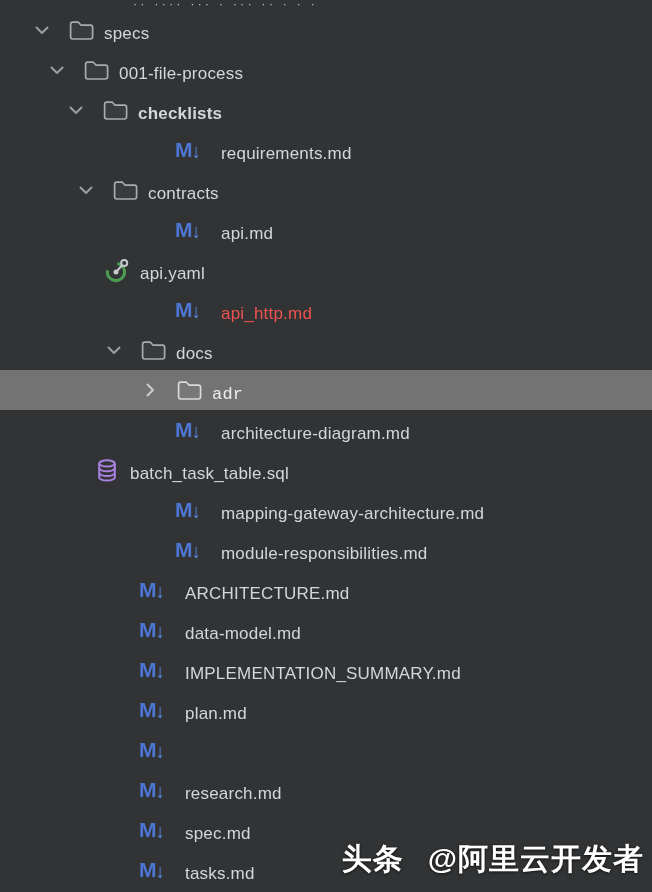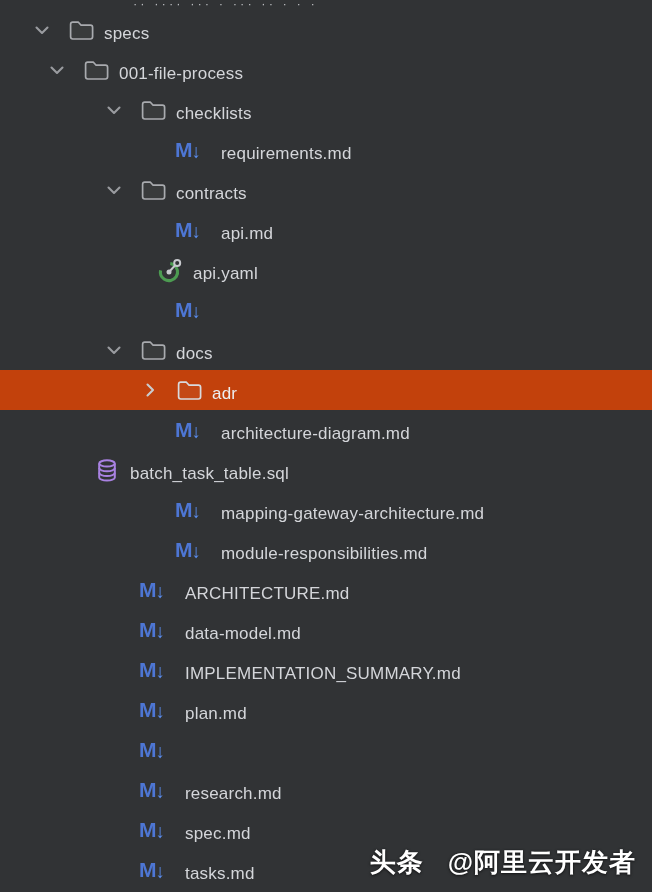--- a/index.html
+++ b/index.html
@@ -23,21 +23,21 @@
     user-select: none;
   }
   .tree { position: relative; }
   .row {
     height: 40px;
     display: flex;
     align-items: center;
     white-space: nowrap;
     box-sizing: border-box;
   }
-  .row.selected { background: #c2410c; }
+  .row.selected { background: #737373; font-family: Liberation Mono, monospace; }
   .chev {
     width: 37px;
     height: 26px;
     display: inline-flex;
     align-items: center;
     justify-content: flex-start;
     flex: none;
   }
   .chev svg { width: 24px; height: 24px; }
   .chev svg polyline {
@@ -80,24 +80,24 @@
     color: #d4d6da;
     font-size: 17px;
     letter-spacing: 0.2px;
     margin-top: 8px;
   }
   .row.selected .label { color: #eceef0; }
   .label.red { color: #ef5350; }
   .yaml-svg, .sql-svg { width: 26px; height: 27px; }
   .watermark {
     position: absolute;
-    right: 16px;
+    right: 8px;
     bottom: 12px;
     color: #ffffff;
-    font-size: 26px;
+    font-size: 30px;
     text-shadow: 0 1px 3px rgba(0,0,0,0.55), 0 0 2px rgba(0,0,0,0.4);
     display: flex;
     align-items: center;
   }
   .watermark .brand { font-weight: 900; margin-right: 10px; letter-spacing: 1px; }
   .watermark .handle { font-weight: 700; letter-spacing: 1px; margin-left: 14px; }
 </style>
 </head>
 <body>
 
@@ -123,80 +123,81 @@
             <polyline points="6.5,9.5 12,15 17.5,9.5"></polyline>
           </svg>
         </span>
         <span class="ic">
           <svg class="folder-svg" viewBox="0 0 27 25">
             <path d="M2.6 7.2 V6.4 a2.2 2.2 0 0 1 2.2-2.2 h5.6 l2.7 3 h9.3 a2.2 2.2 0 0 1 2.2 2.2 v9.4 a2.2 2.2 0 0 1 -2.2 2.2 H4.8 a2.2 2.2 0 0 1 -2.2-2.2 Z"></path>
           </svg>
         </span>
         <span class="label">001-file-process</span>
       </div>
-      <div class="row" style="padding-left: 102px;">
+      <div class="row" style="padding-left: 64px; font-weight: bold;">
         <span class="chev">
           <svg viewBox="0 0 24 24">
             <polyline points="6.5,9.5 12,15 17.5,9.5"></polyline>
           </svg>
         </span>
         <span class="ic">
           <svg class="folder-svg" viewBox="0 0 27 25">
             <path d="M2.6 7.2 V6.4 a2.2 2.2 0 0 1 2.2-2.2 h5.6 l2.7 3 h9.3 a2.2 2.2 0 0 1 2.2 2.2 v9.4 a2.2 2.2 0 0 1 -2.2 2.2 H4.8 a2.2 2.2 0 0 1 -2.2-2.2 Z"></path>
           </svg>
         </span>
         <span class="label">checklists</span>
       </div>
       <div class="row" style="padding-left: 138px;">
         <span class="chev"></span>
         <span class="mdic">
           <span class="m">M</span>
           <span class="a">↓</span>
         </span>
         <span class="label">requirements.md</span>
       </div>
-      <div class="row" style="padding-left: 102px;">
+      <div class="row" style="padding-left: 74px;">
         <span class="chev">
           <svg viewBox="0 0 24 24">
             <polyline points="6.5,9.5 12,15 17.5,9.5"></polyline>
           </svg>
         </span>
         <span class="ic">
           <svg class="folder-svg" viewBox="0 0 27 25">
             <path d="M2.6 7.2 V6.4 a2.2 2.2 0 0 1 2.2-2.2 h5.6 l2.7 3 h9.3 a2.2 2.2 0 0 1 2.2 2.2 v9.4 a2.2 2.2 0 0 1 -2.2 2.2 H4.8 a2.2 2.2 0 0 1 -2.2-2.2 Z"></path>
           </svg>
         </span>
         <span class="label">contracts</span>
       </div>
       <div class="row" style="padding-left: 138px;">
         <span class="chev"></span>
         <span class="mdic">
           <span class="m">M</span>
           <span class="a">↓</span>
         </span>
         <span class="label">api.md</span>
       </div>
-      <div class="row" style="padding-left: 119px;">
+      <div class="row" style="padding-left: 66px;">
         <span class="chev"></span>
         <span class="ic">
           <svg class="yaml-svg" viewBox="0 0 26 27">
             <circle cx="12" cy="15" r="8.6" fill="none" stroke="#4c9b51" stroke-width="3.1" stroke-dasharray="41 13" stroke-dashoffset="4" transform="rotate(-57 12 15)"></circle>
             <line x1="12" y1="15" x2="19.6" y2="6.6" stroke="#c7c9cd" stroke-width="2.1"></line>
             <circle cx="12" cy="15" r="2.5" fill="#c7c9cd"></circle>
             <circle cx="20.2" cy="6" r="3" fill="#313335" stroke="#c7c9cd" stroke-width="2"></circle>
           </svg>
         </span>
         <span class="label">api.yaml</span>
       </div>
       <div class="row" style="padding-left: 138px;">
         <span class="chev"></span>
         <span class="mdic">
           <span class="m">M</span>
           <span class="a">↓</span>
         </span>
+        <span class="label red">api_http.md</span>
       </div>
       <div class="row" style="padding-left: 102px; text-align: right;">
         <span class="chev">
           <svg viewBox="0 0 24 24">
             <polyline points="6.5,9.5 12,15 17.5,9.5"></polyline>
           </svg>
         </span>
         <span class="ic">
           <svg class="folder-svg" viewBox="0 0 27 25">
             <path d="M2.6 7.2 V6.4 a2.2 2.2 0 0 1 2.2-2.2 h5.6 l2.7 3 h9.3 a2.2 2.2 0 0 1 2.2 2.2 v9.4 a2.2 2.2 0 0 1 -2.2 2.2 H4.8 a2.2 2.2 0 0 1 -2.2-2.2 Z"></path>

